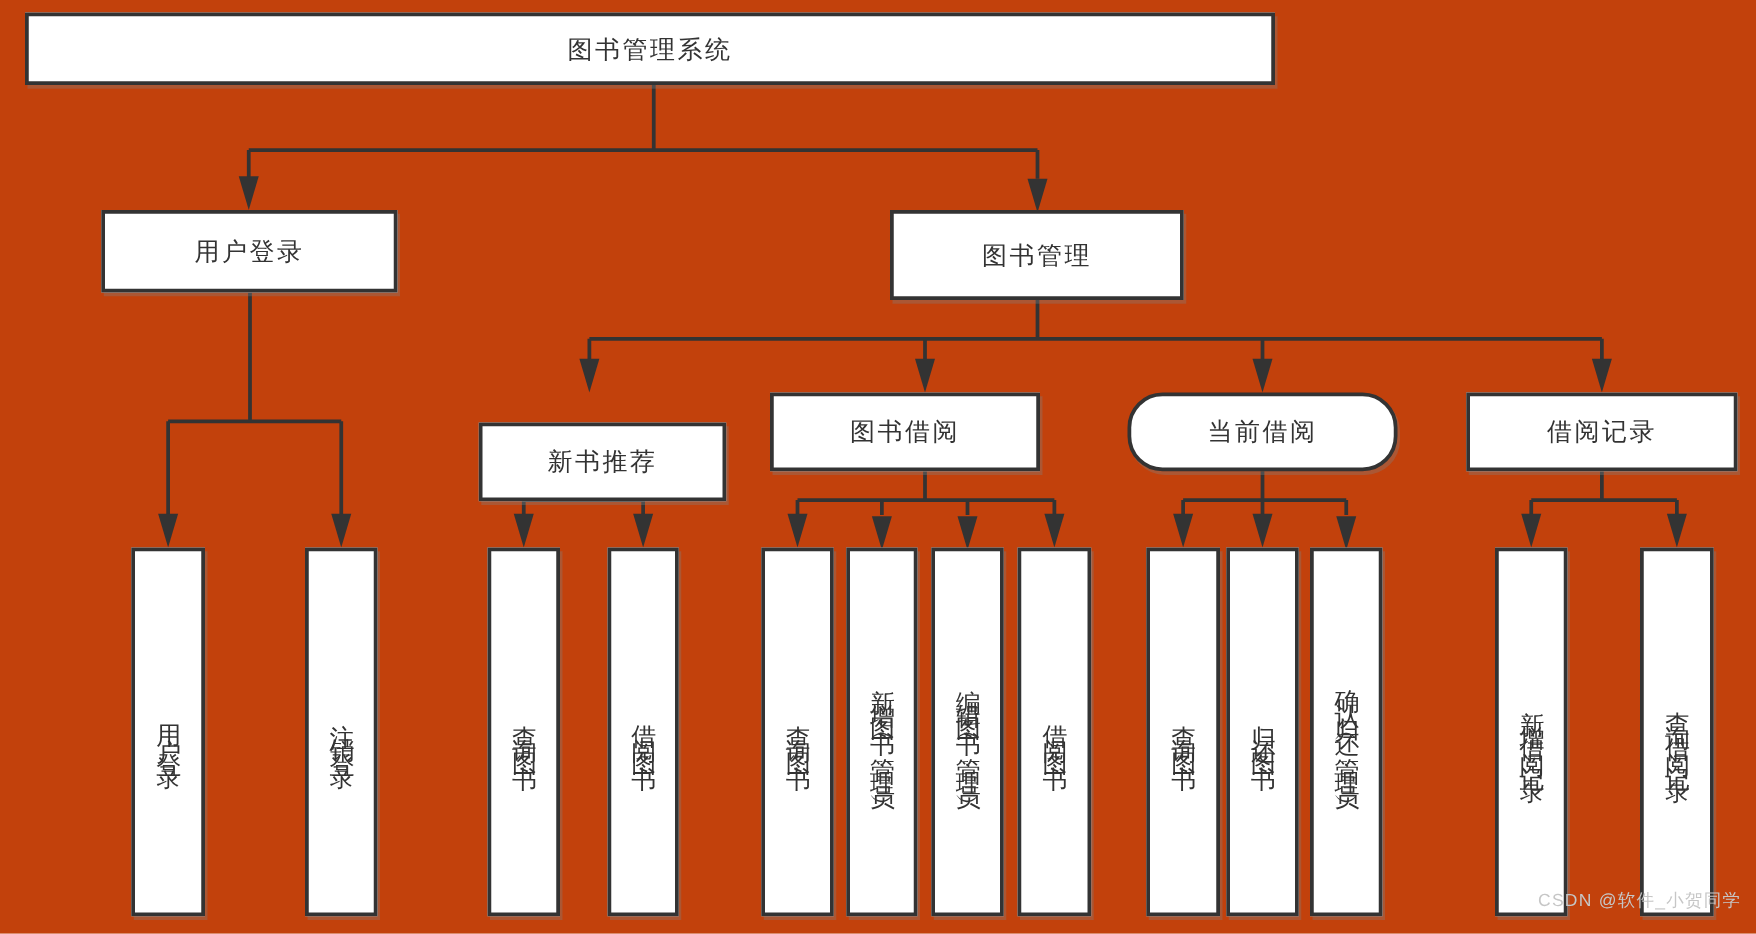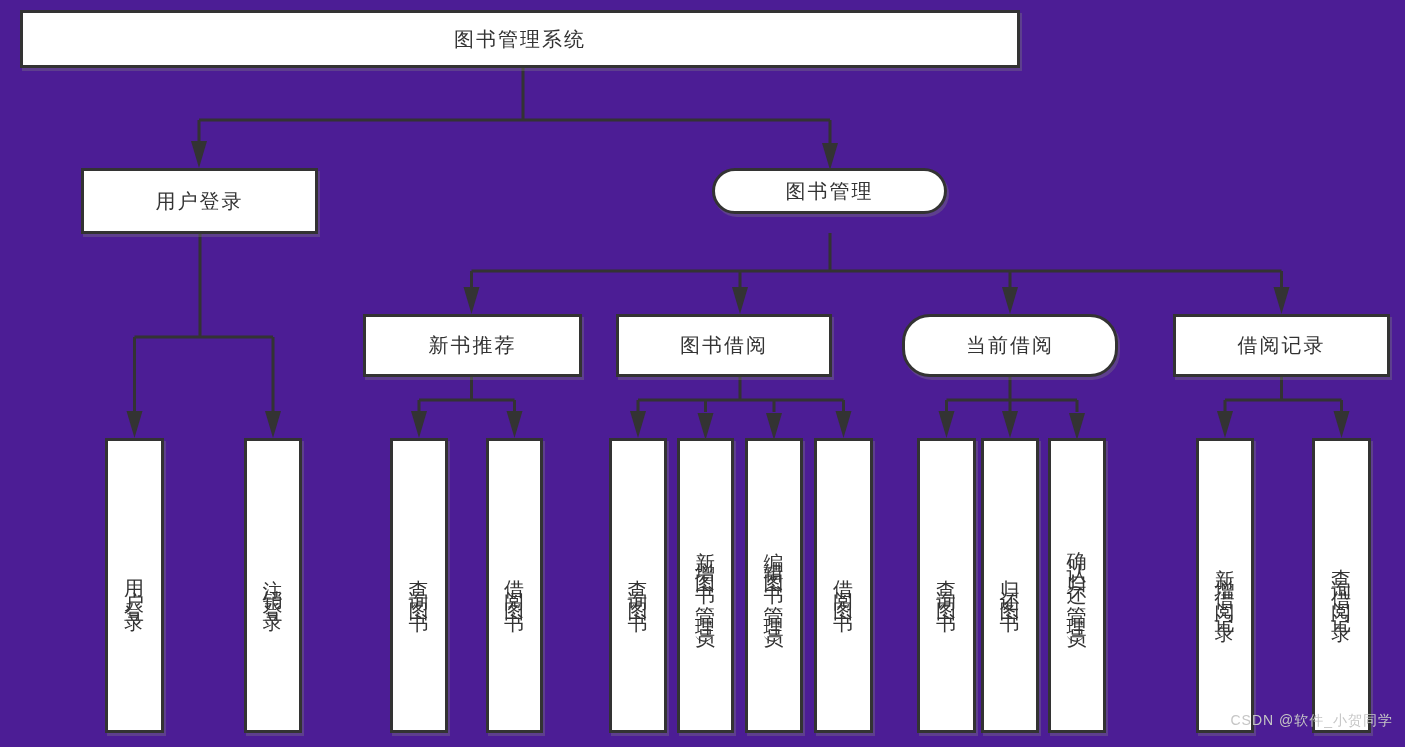--- a/index.html
+++ b/index.html
@@ -1,20 +1,20 @@
 <!DOCTYPE html>
 <html><head>
 <meta charset="utf-8">
 <style>
   html, body { margin: 0; padding: 0; background: #ffffff; }
   .canvas {
     position: relative;
     width: 1405px;
     height: 747px;
-    background: #4c1d95;
+    background: #c2410c;
     overflow: hidden;
     font-family: "Liberation Sans", sans-serif;
   }
   svg.connectors {
     position: absolute;
     left: 0; top: 0;
     width: 1405px; height: 747px;
     z-index: 1;
   }
   .box {
@@ -39,24 +39,24 @@
     text-orientation: mixed;
     font-size: 20px;
     line-height: 1;
     letter-spacing: 11px;
     white-space: nowrap;
   }
   
   .n-root  { left: 20px;  top: 10px;  width: 1000px; height: 58px; }
   
   .n-login { left: 81px;  top: 168px; width: 237px;  height: 66px; }
-  .n-mgmt  { left: 712px; top: 168px; width: 235px;  height: 46px; border-radius: 27px; }
+  .n-mgmt  { left: 712px; top: 168px; width: 235px;  height: 72px; }
   
   .n-l3    { top: 314px; height: 63px; }
-  .n-rec   { left: 363px;  width: 219px; }
+  .n-rec   { left: 383px;  width: 198px; margin-top: 24px; }
   .n-bor   { left: 616px;  width: 216px; }
   .n-cur   { left: 902px;  width: 216px; border-radius: 28px; }
   .n-hist  { left: 1173px; width: 217px; }
   
   .leaf    { top: 438px; height: 295px; }
   .a1 { left: 105px;  width: 59px; }
   .a2 { left: 244px;  width: 58px; }
   .b1 { left: 390px;  width: 58px; }
   .b2 { left: 486px;  width: 57px; }
   .c1 { left: 609px;  width: 58px; }

